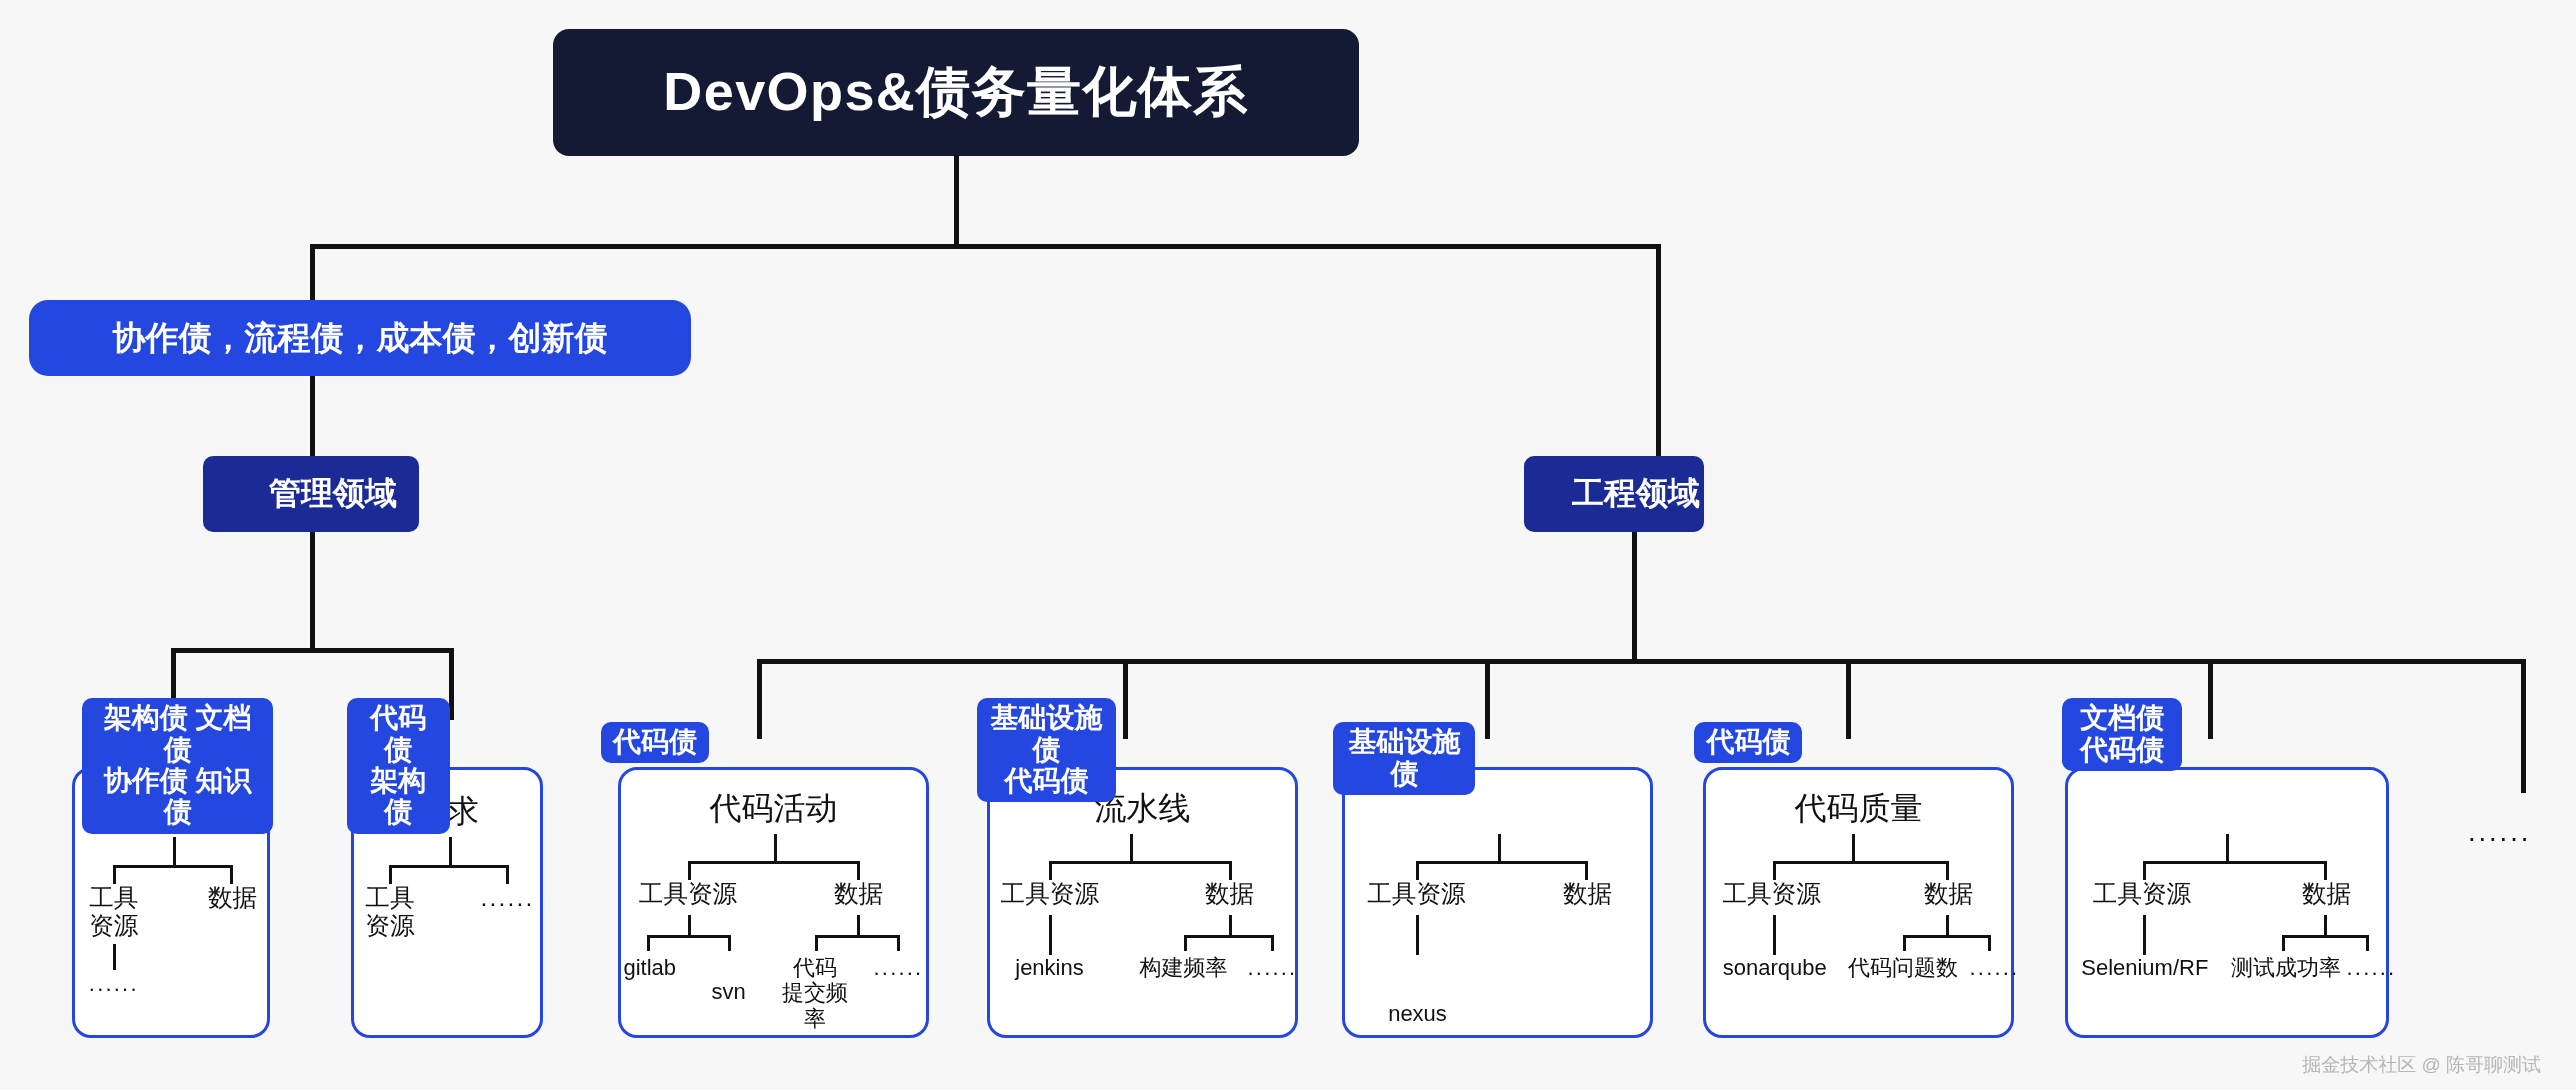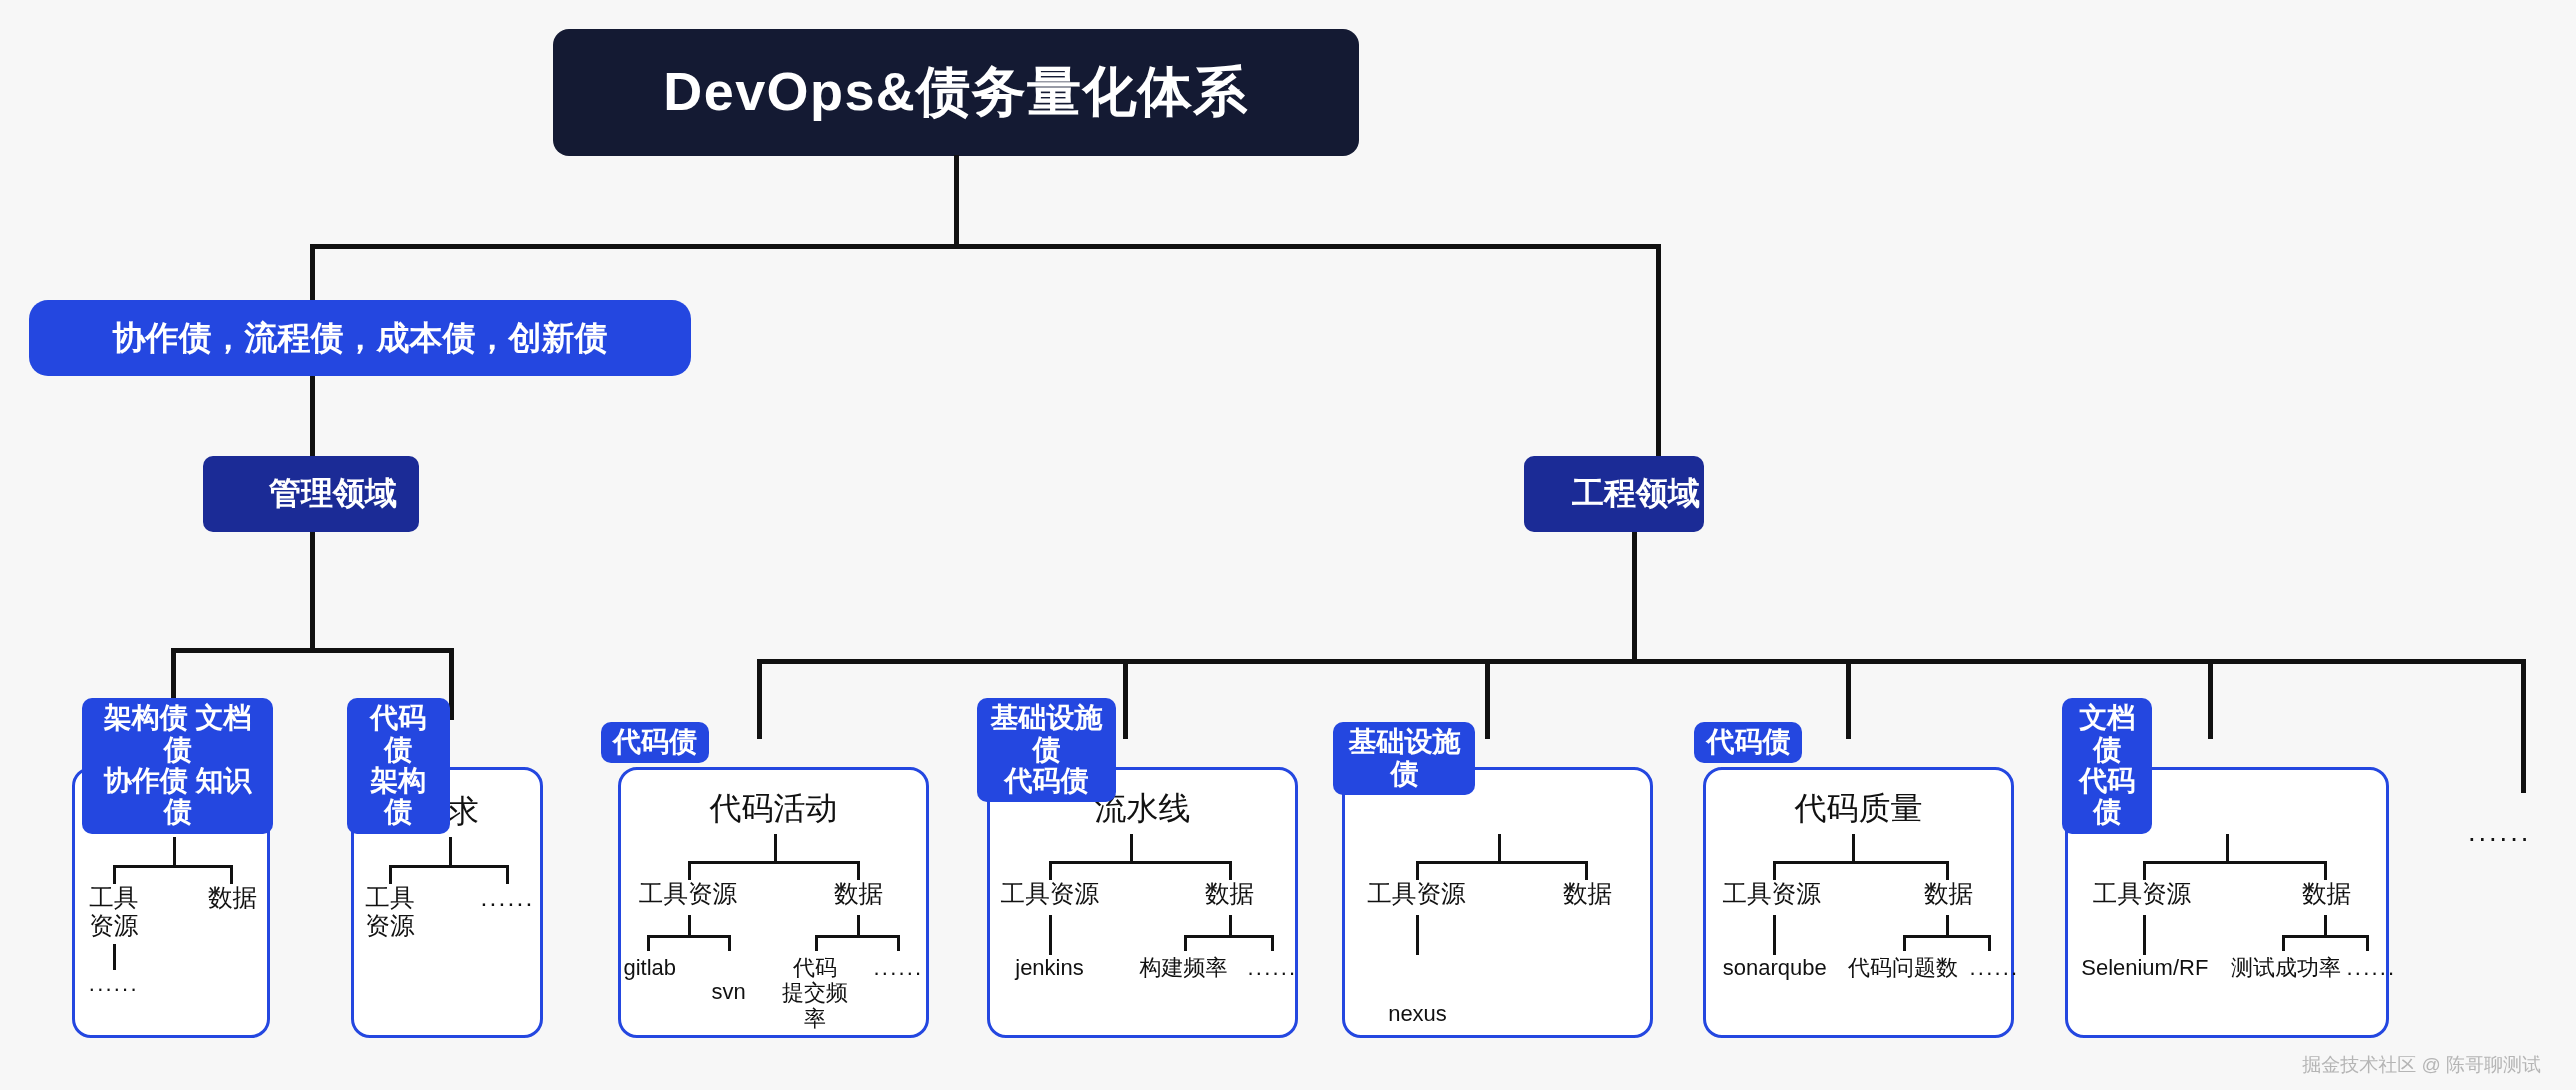--- a/index.html
+++ b/index.html
@@ -219,21 +219,21 @@
     <div class="lvl3" style="left:8.7px; top:185px; width:120px;">sonarqube</div>
     <div class="cl-v" style="left:240px; top:145px; height:22px;"></div>
     <div class="cl-h" style="left:197px; top:165px; width:88px;"></div>
     <div class="cl-v" style="left:197px; top:165px; height:16px;"></div>
     <div class="cl-v" style="left:282px; top:165px; height:16px;"></div>
     <div class="lvl3" style="left:140px; top:185px; width:114px;">代码问题数</div>
     <div class="lvl3 dots" style="left:255px; top:185px; width:67px;">......</div>
   </div>
 
   <div class="card" id="card-6" style="left:2065px; top:767px; width:324px; height:271px;">
-    <div class="tag two-line" style="left:-5.8px; width:90px;">文档债
+    <div class="tag two-line" style="left:-5.8px; width:120px;">文档债
 代码债</div>
     <div class="cl-v" style="left:158px; top:64px; height:29px;"></div>
     <div class="cl-h" style="left:75px; top:91px; width:184px;"></div>
     <div class="cl-v" style="left:75px; top:91px; height:19px;"></div>
     <div class="cl-v" style="left:256px; top:91px; height:19px;"></div>
     <div class="lvl2" style="left:20px; top:110px; width:108px;">工具资源</div>
     <div class="lvl2" style="left:208px; top:110px; width:101px;">数据</div>
     <div class="cl-v" style="left:75px; top:145px; height:40px;"></div>
     <div class="lvl3" style="left:5.8px; top:185px; width:142px;">Selenium/RF</div>
     <div class="cl-v" style="left:256px; top:145px; height:22px;"></div>

